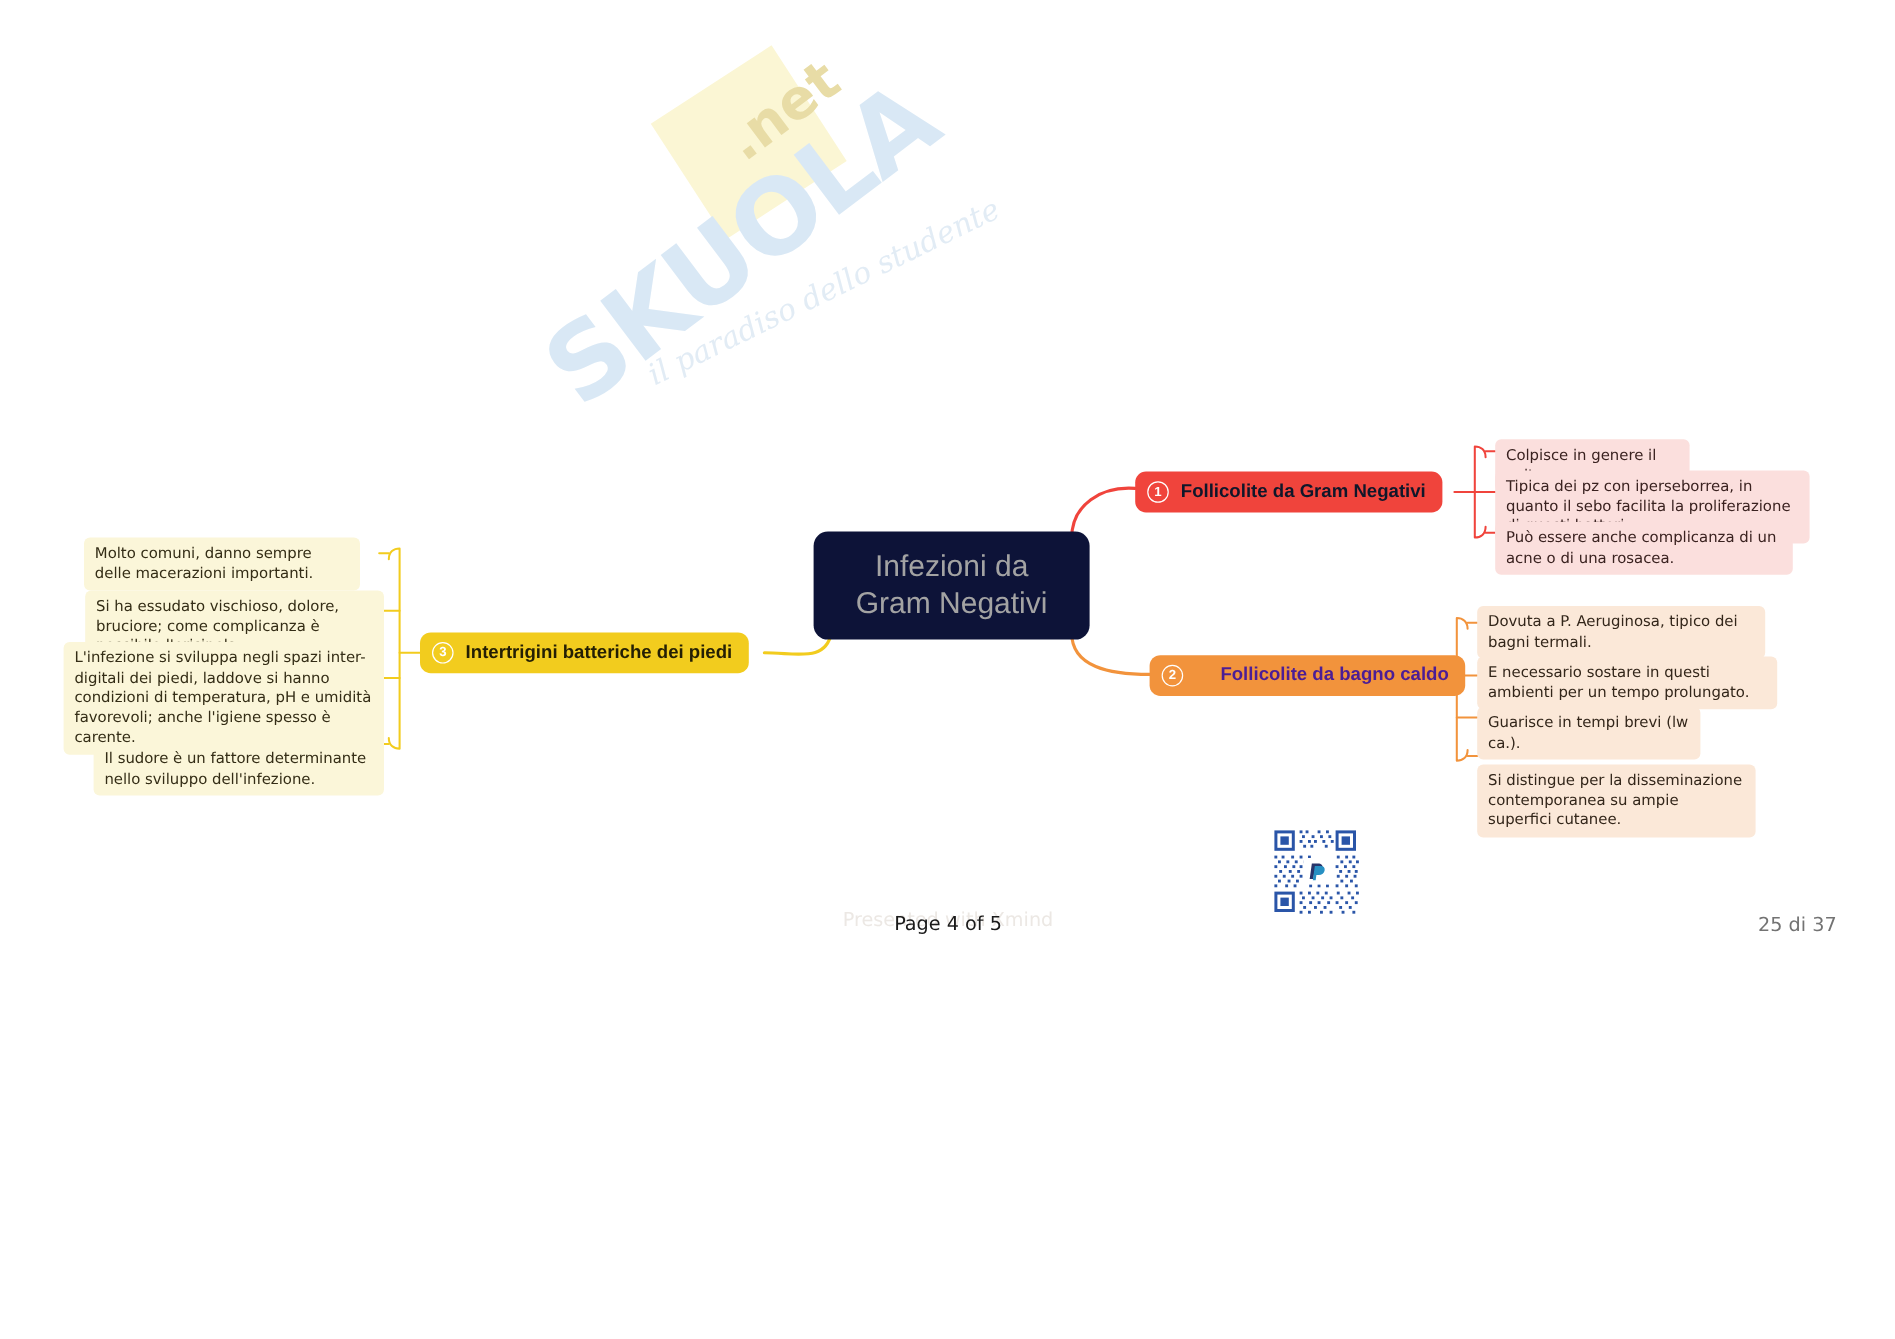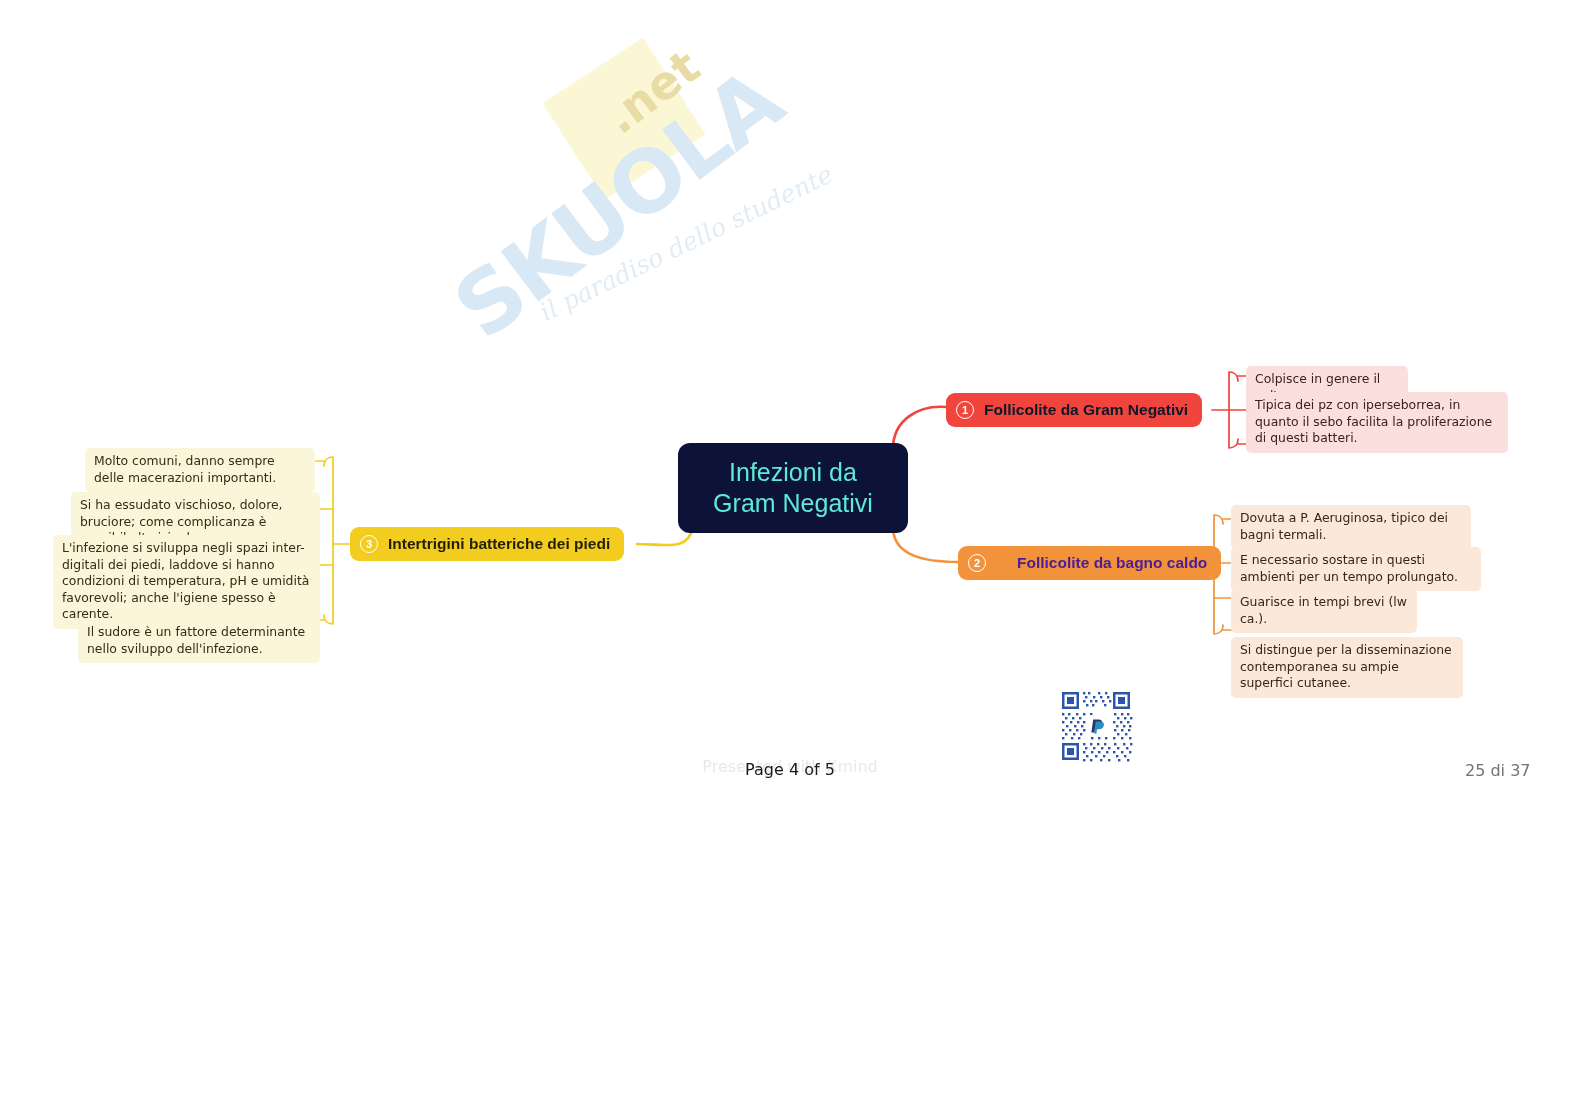--- a/index.html
+++ b/index.html
@@ -83,21 +83,21 @@
     white-space: nowrap;
   }
 
   #root-node {
     left: 678px; top: 443px;
     width: 230px; height: 90px;
     background: #0d1338;
     border-radius: 12px;
     justify-content: center;
     flex-direction: column;
-    color: #5eead4;
+    color: #a3a3a3;
     font-size: 25px;
     line-height: 1.26;
     text-align: center;
   }
   #root-node .rl { display: block; }
 
   .branch {
     height: 34px;
     border-radius: 9px;
     padding: 0 14px 0 10px;
@@ -256,27 +256,28 @@
     <span class="blabel">Follicolite da bagno caldo</span>
   </div>
 
   <div class="node branch" id="branch-3">
     <span class="badge">3</span>
     <span class="blabel">Intertrigini batteriche dei piedi</span>
   </div>
 
   <div class="leaf pink" style="left:1246px; top:366px; width:162px;">Colpisce in genere il volto.</div>
   <div class="leaf pink" style="left:1246px; top:392px; width:262px;">Tipica dei pz con iperseborrea, in quanto il sebo facilita la proliferazione di questi batteri.</div>
+  <div class="leaf pink" style="left:1246px; top:435px; width:248px;">Può essere anche complicanza di un acne o di una rosacea.</div>
 
   <div class="leaf peach" style="left:1231px; top:505px; width:240px;">Dovuta a P. Aeruginosa, tipico dei bagni termali.</div>
   <div class="leaf peach" style="left:1231px; top:547px; width:250px;">E necessario sostare in questi ambienti per un tempo prolungato.</div>
   <div class="leaf peach" style="left:1231px; top:589px; width:186px;">Guarisce in tempi brevi (lw ca.).</div>
   <div class="leaf peach" style="left:1231px; top:598px; width:232px;margin-top:39px;">Si distingue per la disseminazione contemporanea su ampie superfici cutanee.</div>
 
-  <div class="leaf cream" style="left:85px; top:448px; width:230px; text-align:left;">Molto comuni, danno sempre delle macerazioni importanti.</div>
+  <div class="leaf cream" style="left:70px; top:448px; width:230px; text-align:left;">Molto comuni, danno sempre delle macerazioni importanti.</div>
   <div class="leaf cream" style="left:71px; top:492px; width:249px;">Si ha essudato vischioso, dolore, bruciore; come complicanza è possibile l'erisipela.</div>
   <div class="leaf cream" style="left:53px; top:535px; width:267px;">L'infezione si sviluppa negli spazi inter-digitali dei piedi, laddove si hanno condizioni di temperatura, pH e umidità favorevoli; anche l'igiene spesso è carente.</div>
   <div class="leaf cream" style="left:78px; top:603px; width:242px;margin-top:16px;">Il sudore è un fattore determinante nello sviluppo dell'infezione.</div>
 
   <div id="qr-badge">
     <svg width="78" height="78" viewBox="0 0 78 78">
       <rect x="0" y="0" width="78" height="78" fill="#ffffff"></rect>
       <g fill="#2a55a8">
 
         <rect x="5" y="5" width="17" height="17"></rect>

